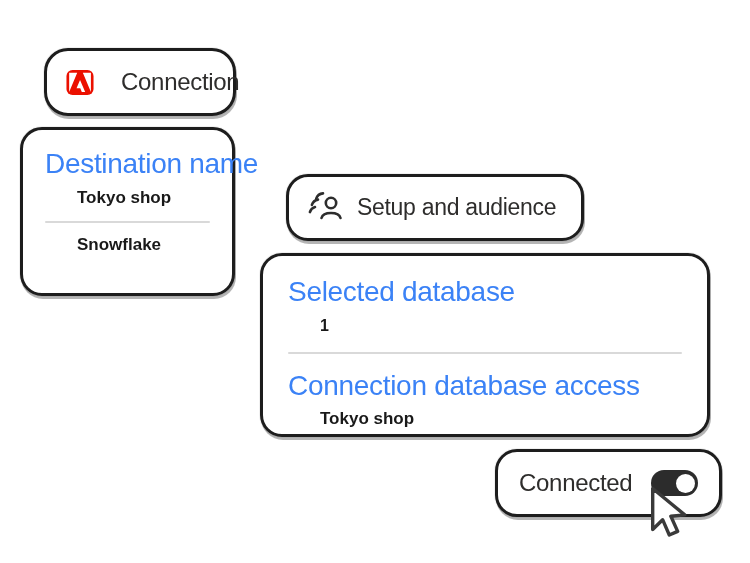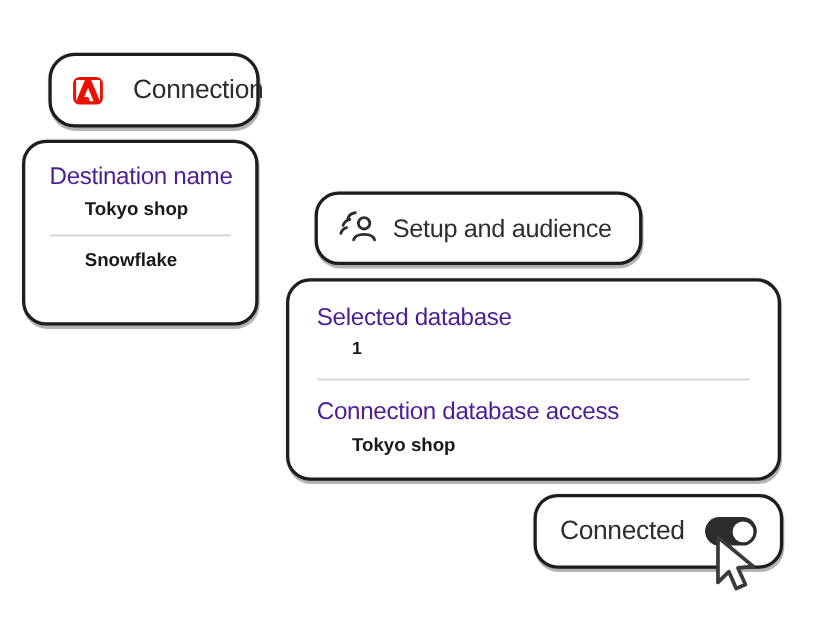--- a/index.html
+++ b/index.html
@@ -17,24 +17,24 @@
     box-shadow: 1px 3px 0 rgba(70,70,70,0.40), 0 0 0 1px rgba(0,0,0,0.06);
   }
   .hstack { display: flex; align-items: center; }
   .card-title {
     font-size: 23px;
     letter-spacing: -0.3px;
     color: #2e2d2c;
     white-space: nowrap;
   }
   .field-label {
-    font-size: 22px;
+    font-size: 28px;
     letter-spacing: -0.3px;
     line-height: 1.2;
-    color: #4c1d95;
+    color: #3b82f6;
     white-space: nowrap;
   }
   .field-value {
     font-size: 17px;
     font-weight: 700;
     color: #191919;
     margin-top: 7px;
     white-space: nowrap;
     margin-left: 32px;
   }
@@ -56,21 +56,21 @@
   #setup-card { left: 263px; top: 174px; width: 298px; height: 67px; padding: 0 19px; gap: 13px; margin-left: 23px; }
 
   
   #summary-card { left: 260px; top: 253px; width: 450px; height: 184px; padding: 19px 25px; }
   #summary-card .stats-row { display: flex; }
   #summary-card .stat-col-1 { width: 203px; flex: 0 0 203px; }
   #summary-card .stat-value { font-size: 16px; margin-top: 8px; }
   #summary-card .divider { margin: 17px 0 15px 0; }
 
   
-  #connected-card { left: 485px; top: 449px; width: 227px; height: 68px; padding: 0 21px; justify-content: space-between; }
+  #connected-card { left: 495px; top: 449px; width: 227px; height: 68px; padding: 0 21px; justify-content: space-between; }
   #connected-card .card-title { font-size: 24px; }
 
   .toggle {
     position: relative;
     width: 47px; height: 26px;
     background: #2c2c2c;
     border-radius: 13px;
     cursor: pointer;
     flex: 0 0 47px;
   }

